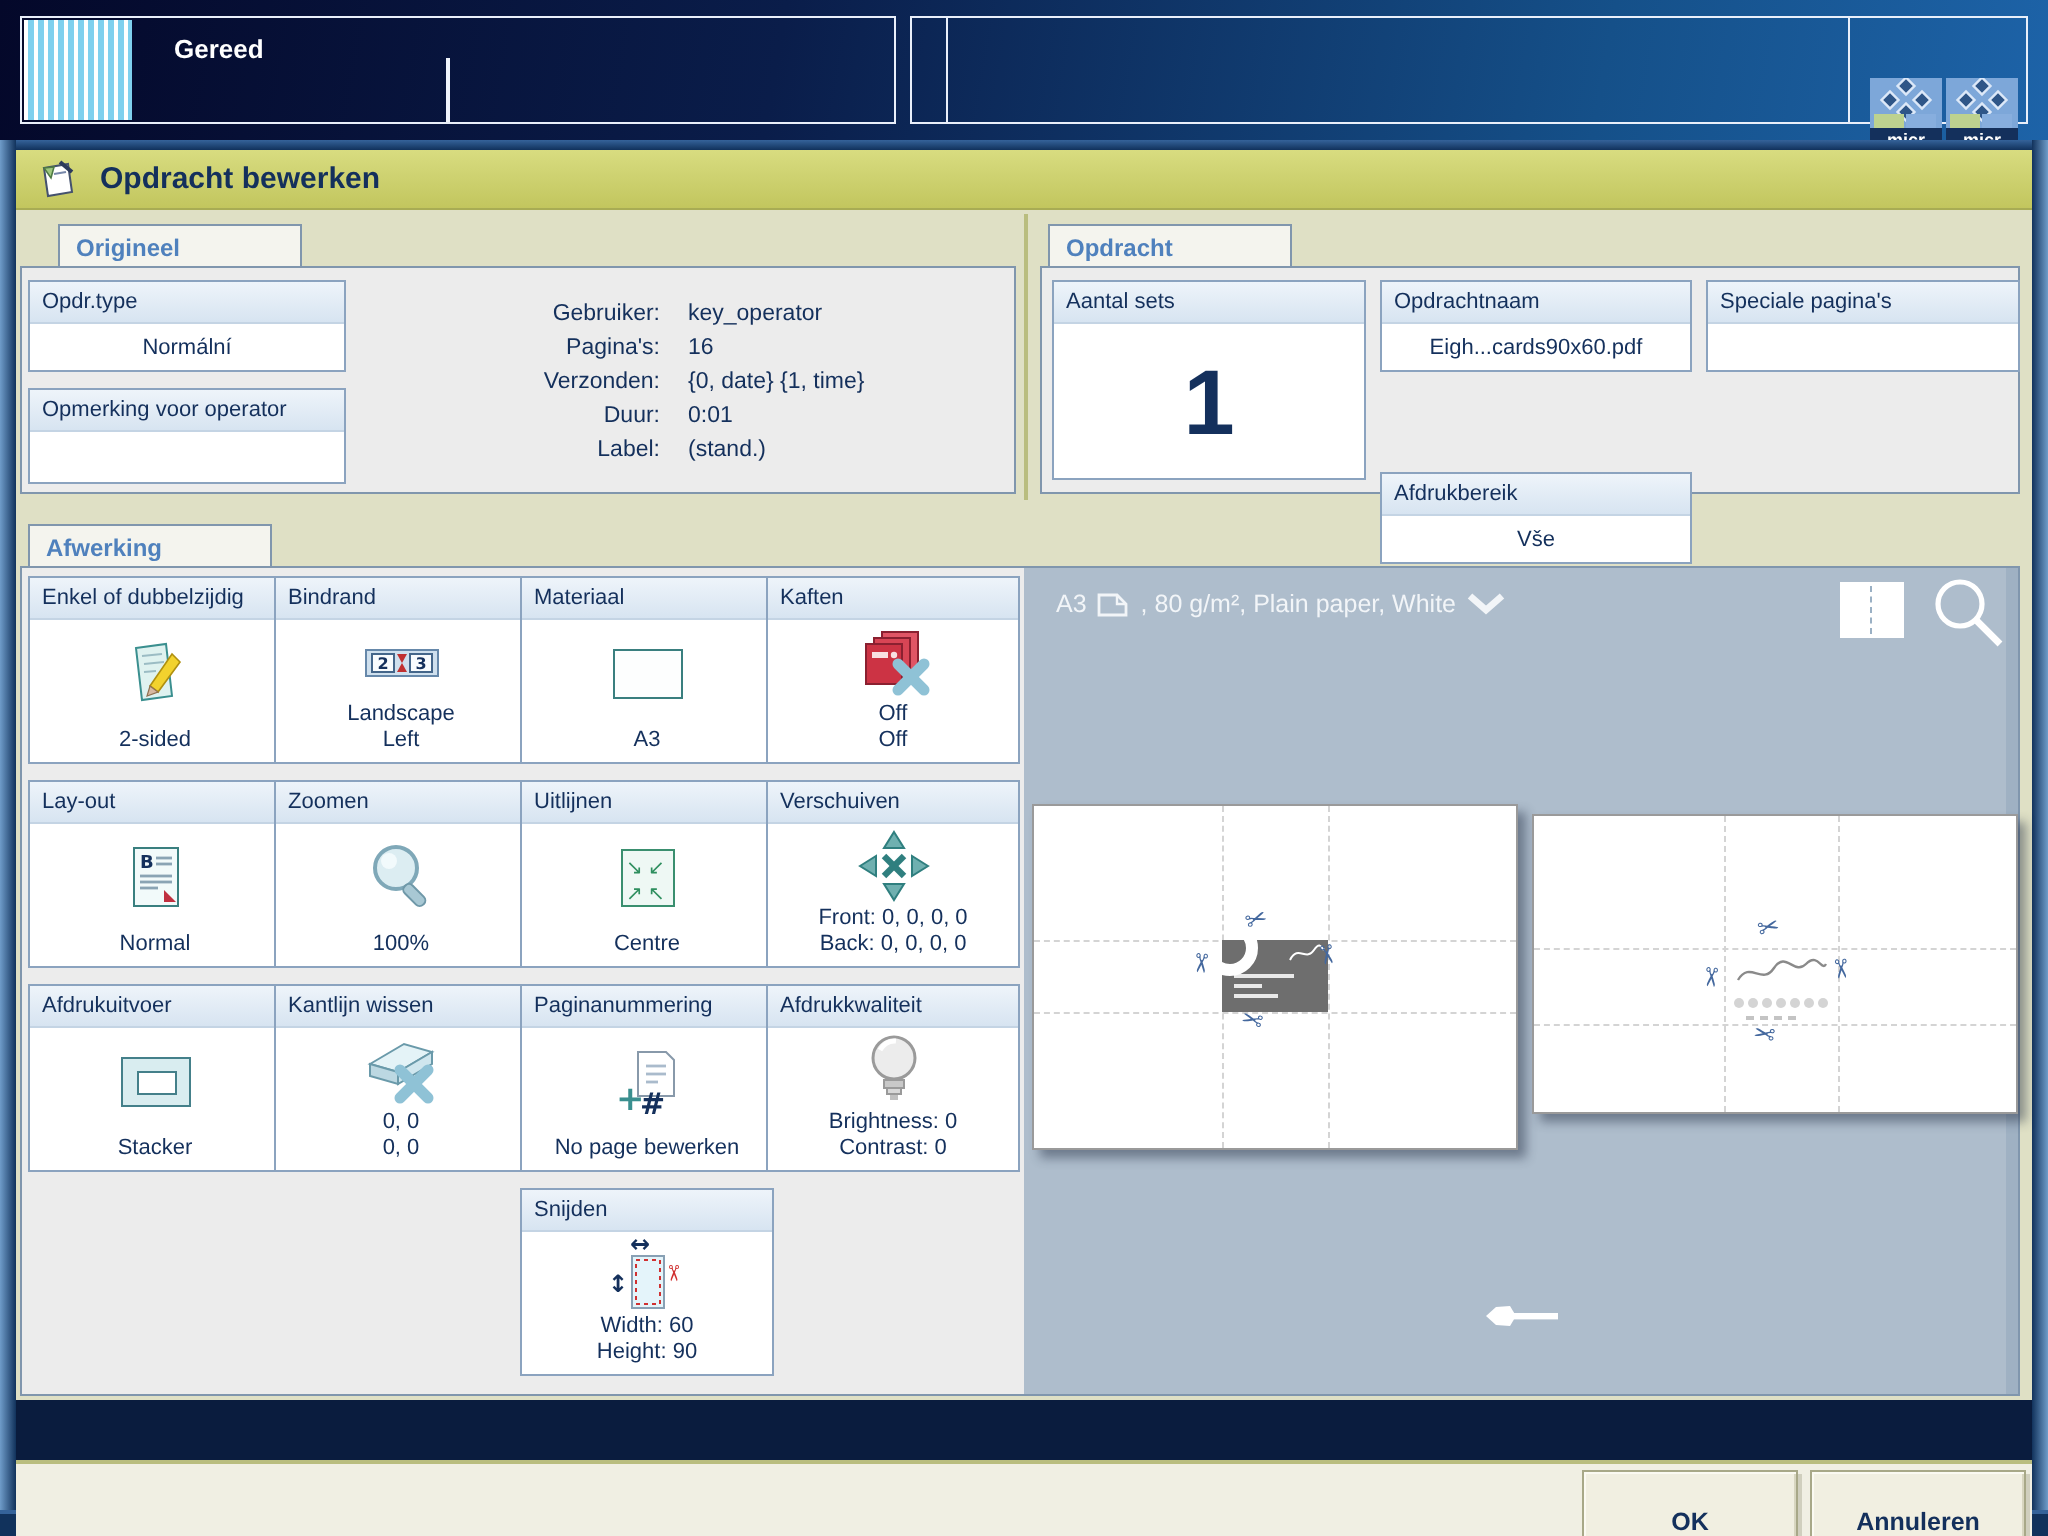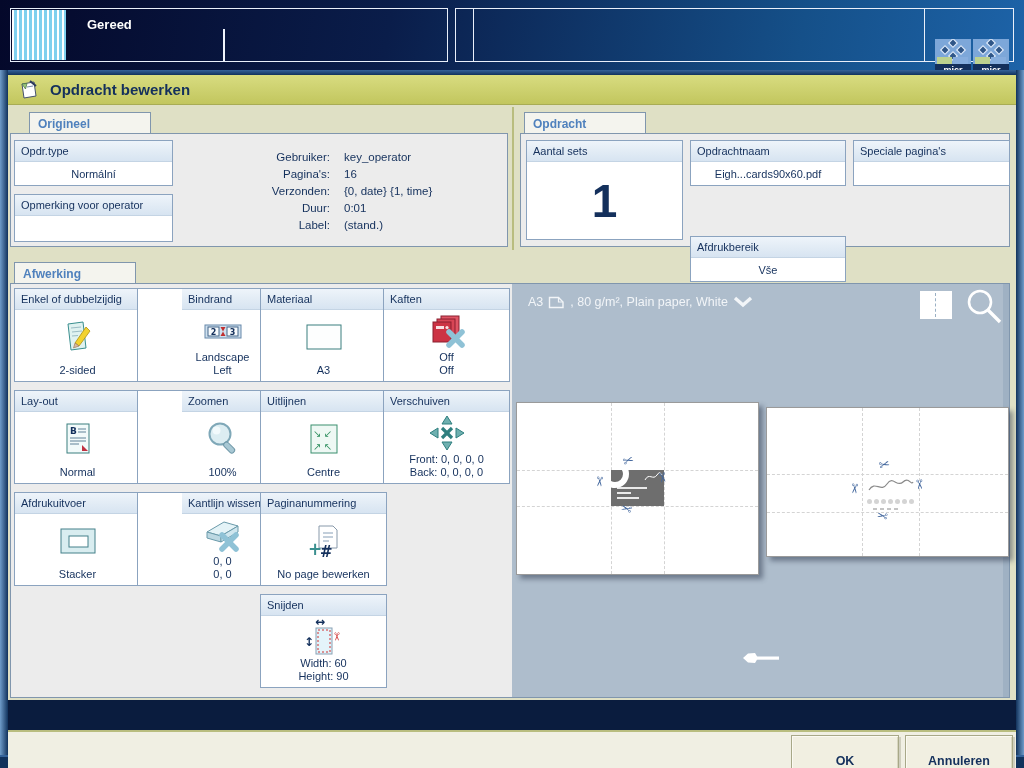--- a/index.html
+++ b/index.html
@@ -79,21 +79,21 @@
   .info-row { display:flex; height:17px; font-size:11.5px; color:#14305c; }
   .info-label { width:142px; text-align:right; }
   .info-value { margin-left:14px; }
 
   
   .ftile { position:absolute; width:127px; height:94px; background:#fff; border:1px solid #8ba3bf;
     display:flex; flex-direction:column; }
   .ficon { flex:1; display:flex; align-items:center; justify-content:center; overflow:hidden; }
   .fvalue { padding-bottom:4px; color:#14305c; font-size:11px; text-align:center;
     white-space:pre-line; line-height:13px; }
-  .c1{left:14px;} .c2{left:137px;padding-left:44px;} .c3{left:260px;} .c4{left:383px;}
+  .c1{left:14px;} .c2{left:137px;} .c3{left:260px;} .c4{left:383px;}
   .r1{top:288px;} .r2{top:390px;} .r3{top:492px;} .r4{top:594px;}
 
   svg text { font-family:"DejaVu Sans", sans-serif; }
   .glyph { font-family:"DejaVu Sans", sans-serif; }
 
   
   .preview { position:absolute; left:512px; top:284px; width:497px; height:413px; background:#aebdcc; }
   .preview-edge { position:absolute; right:0; top:0; width:6px; height:100%; background:#9fb1c3; }
   .media-line { position:absolute; left:16px; top:11px; display:flex; align-items:center; gap:5px;
     color:#f2f5f8; font-size:12.5px; }
@@ -414,20 +414,34 @@
             <line x1="16" y1="9" x2="26" y2="9"></line>
             <line x1="16" y1="13" x2="26" y2="13"></line>
             <line x1="16" y1="17" x2="22" y2="17"></line>
           </g>
         <text x="1" y="31" font-size="17" font-weight="bold" fill="#3a8f8f">+</text>
         <text x="13" y="33" font-size="15" font-weight="bold" fill="#14305c">#</text>
       </svg>
     </div>
     <div class="fvalue">No page bewerken</div>
   </div>
+  <div class="ftile c4 r3">
+    <div class="tile-header">Afdrukkwaliteit</div>
+    <div class="ficon">
+      <svg width="30" height="36" viewBox="0 0 30 36">
+        <circle cx="15" cy="12" r="10.5" fill="#ececec" stroke="#9a9a9a" stroke-width="1.5"></circle>
+        <path d="M8,8 Q11,3 16,3.5" stroke="#ffffff" stroke-width="2.5" fill="none"></path>
+        <rect x="10" y="23" width="10" height="4" fill="#c8c8c8" stroke="#9a9a9a"></rect>
+        <rect x="11.5" y="27" width="7" height="3" fill="#d8d8d8" stroke="#9a9a9a"></rect>
+        <rect x="13" y="30.5" width="4" height="2.5" fill="#c0c0c0"></rect>
+      </svg>
+    </div>
+    <div class="fvalue">Brightness: 0
+Contrast: 0</div>
+  </div>
 
   <div class="ftile c3 r4">
     <div class="tile-header">Snijden</div>
     <div class="ficon">
       <svg width="42" height="40" viewBox="0 0 42 40">
         <text x="12" y="9" font-size="12" font-weight="bold" fill="#14305c">↔</text>
         <text x="1" y="29" font-size="12" font-weight="bold" fill="#14305c">↕</text>
         <rect x="13" y="11" width="16" height="26" fill="#e4f4fa" stroke="#88a0b4"></rect>
         <rect x="15" y="13" width="12" height="22" fill="none" stroke="#d03030" stroke-width="1" stroke-dasharray="2,2"></rect>
         <text x="29" y="22" font-size="11" fill="#d03030" transform="rotate(90 33 19)">✂</text>

